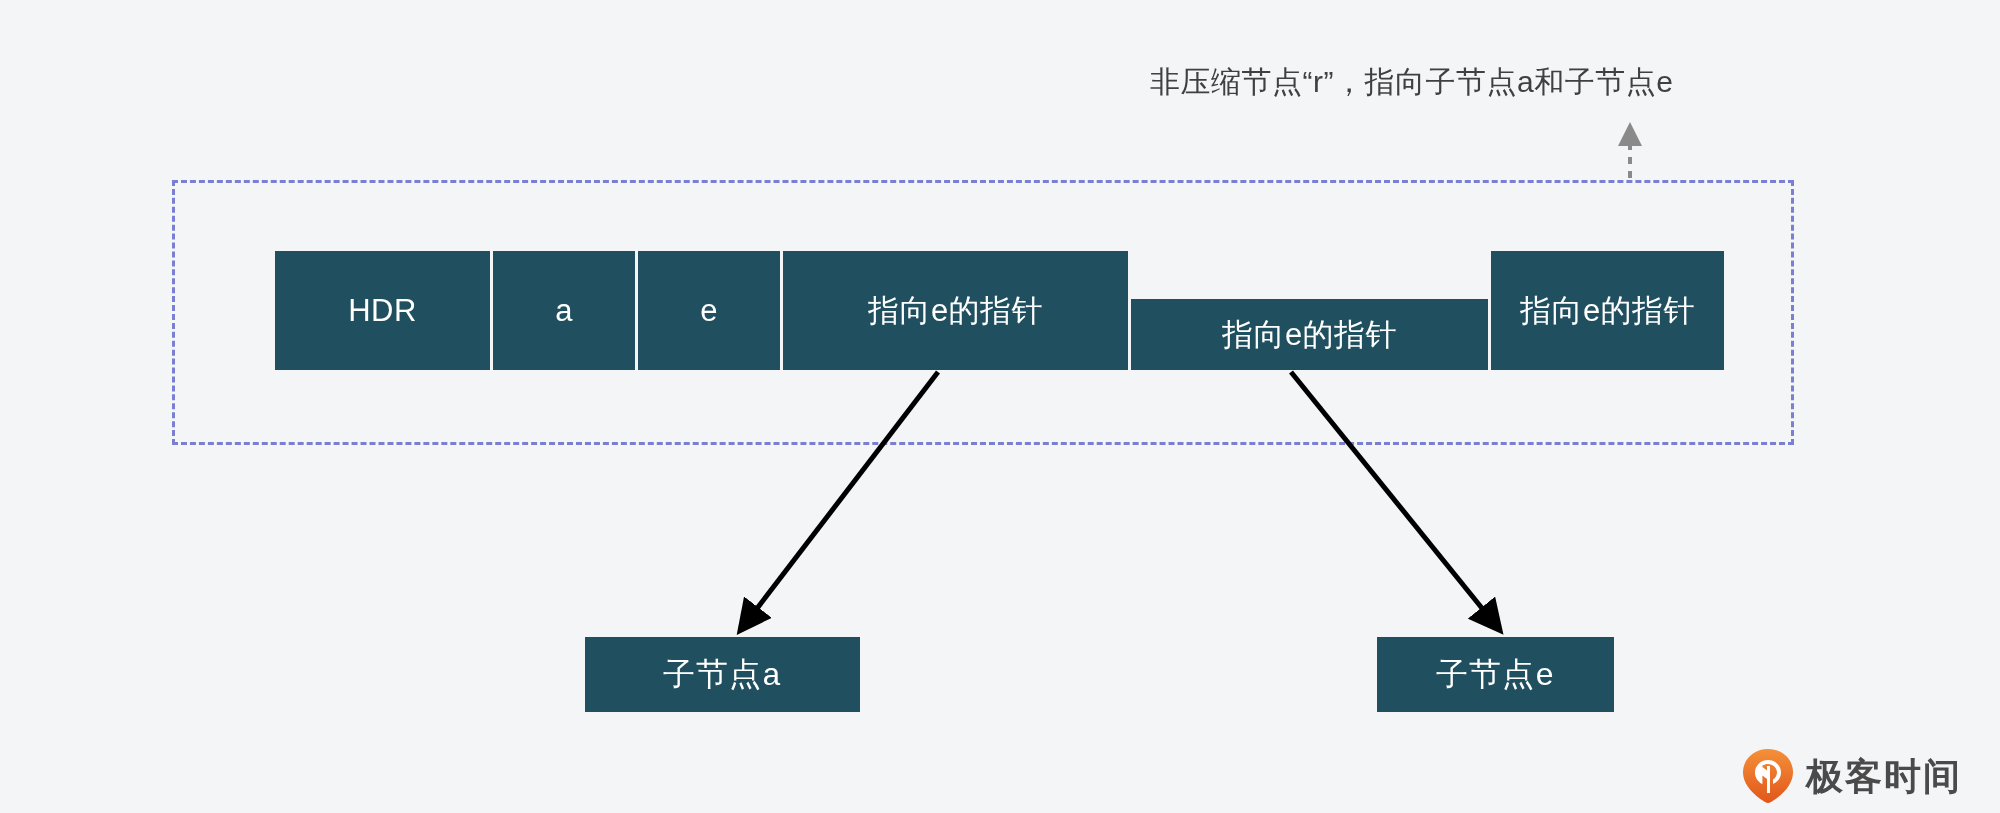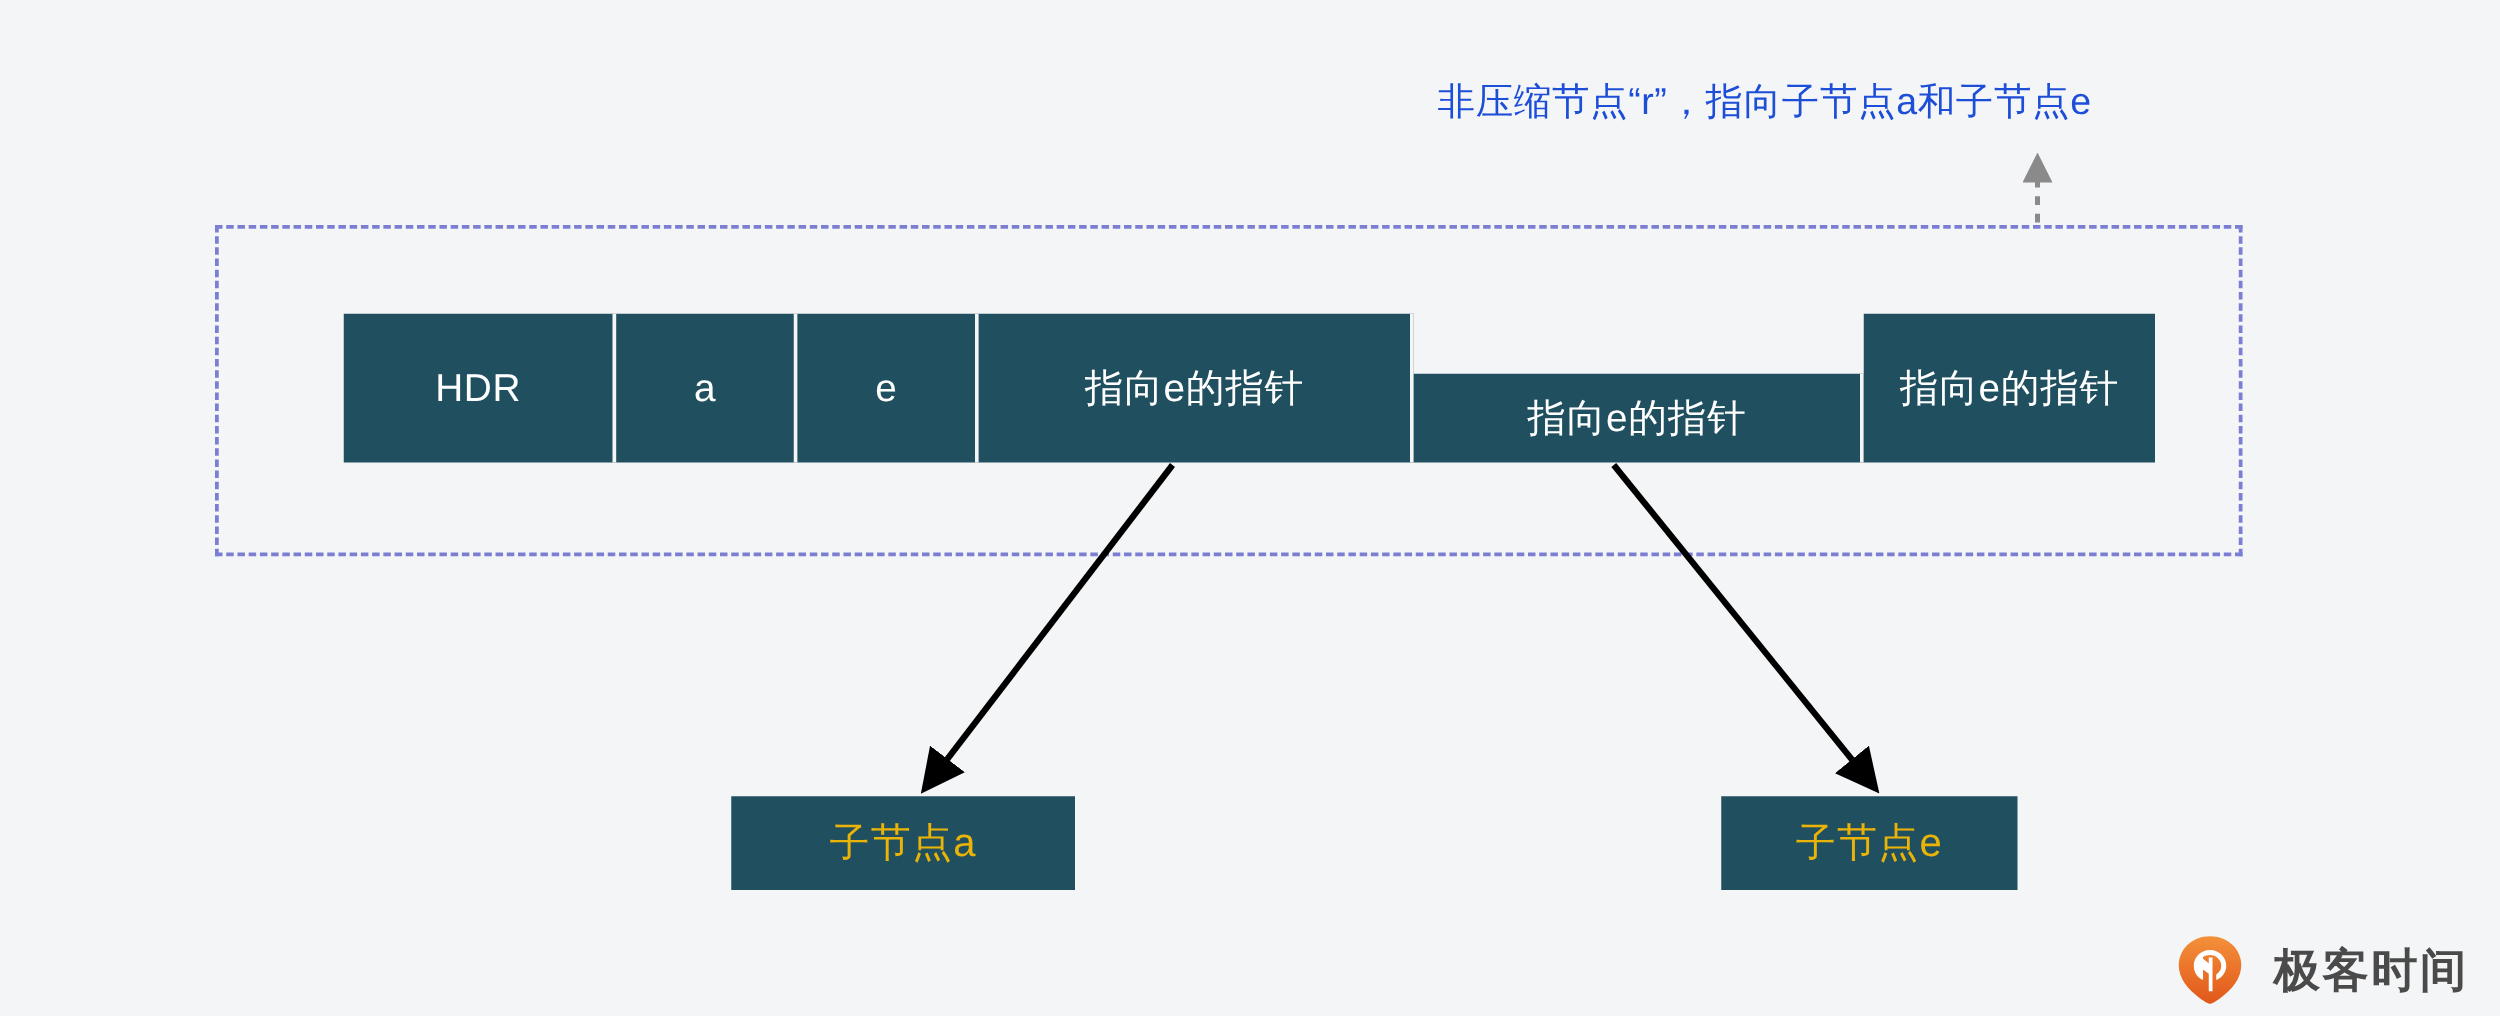--- a/index.html
+++ b/index.html
@@ -22,21 +22,21 @@
     height: 813px;
   }
   
   .annotation {
     position: absolute;
     left: 1150px;
     top: 62px;
     width: 700px;
     font-size: 30px;
     line-height: 1.3;
-    color: #1d4ed8;
+    color: #404040;
     letter-spacing: 0.5px;
     white-space: nowrap;
   }
   
   .dashed-box {
     position: absolute;
     left: 172px;
     top: 180px;
     width: 1622px;
     height: 265px;
@@ -70,27 +70,28 @@
   .cell-a      { width: 145px; }
   .cell-e      { width: 145px; }
   .cell-pa     { width: 348px; }
   .cell-pe     { width: 360px; margin-top: 48px; }
   .cell-val    { width: 233px; }
 
   
   .child-box {
     position: absolute;
     background: #20505f;
-    color: #eab308;
+    color: #ffffff;
     display: flex;
     align-items: center;
     justify-content: center;
     font-size: 32px;
     letter-spacing: 1px;
     box-sizing: border-box;
+    font-family: Liberation Mono, monospace;
   }
   .child-a {
     left: 585px;
     top: 637px;
     width: 275px;
     height: 75px;
   }
   .child-e {
     left: 1377px;
     top: 637px;
@@ -106,21 +107,21 @@
     height: 813px;
     pointer-events: none;
   }
   
   .logo {
     position: absolute;
     left: 1742px;
     top: 748px;
     display: flex;
     align-items: center;
-    gap: 25px;
+    gap: 12px;
   }
   .logo-mark {
     width: 52px;
     height: 56px;
     flex: none;
   }
   .logo-text {
     font-size: 37px;
     color: #4a4a4a;
     letter-spacing: 2px;

